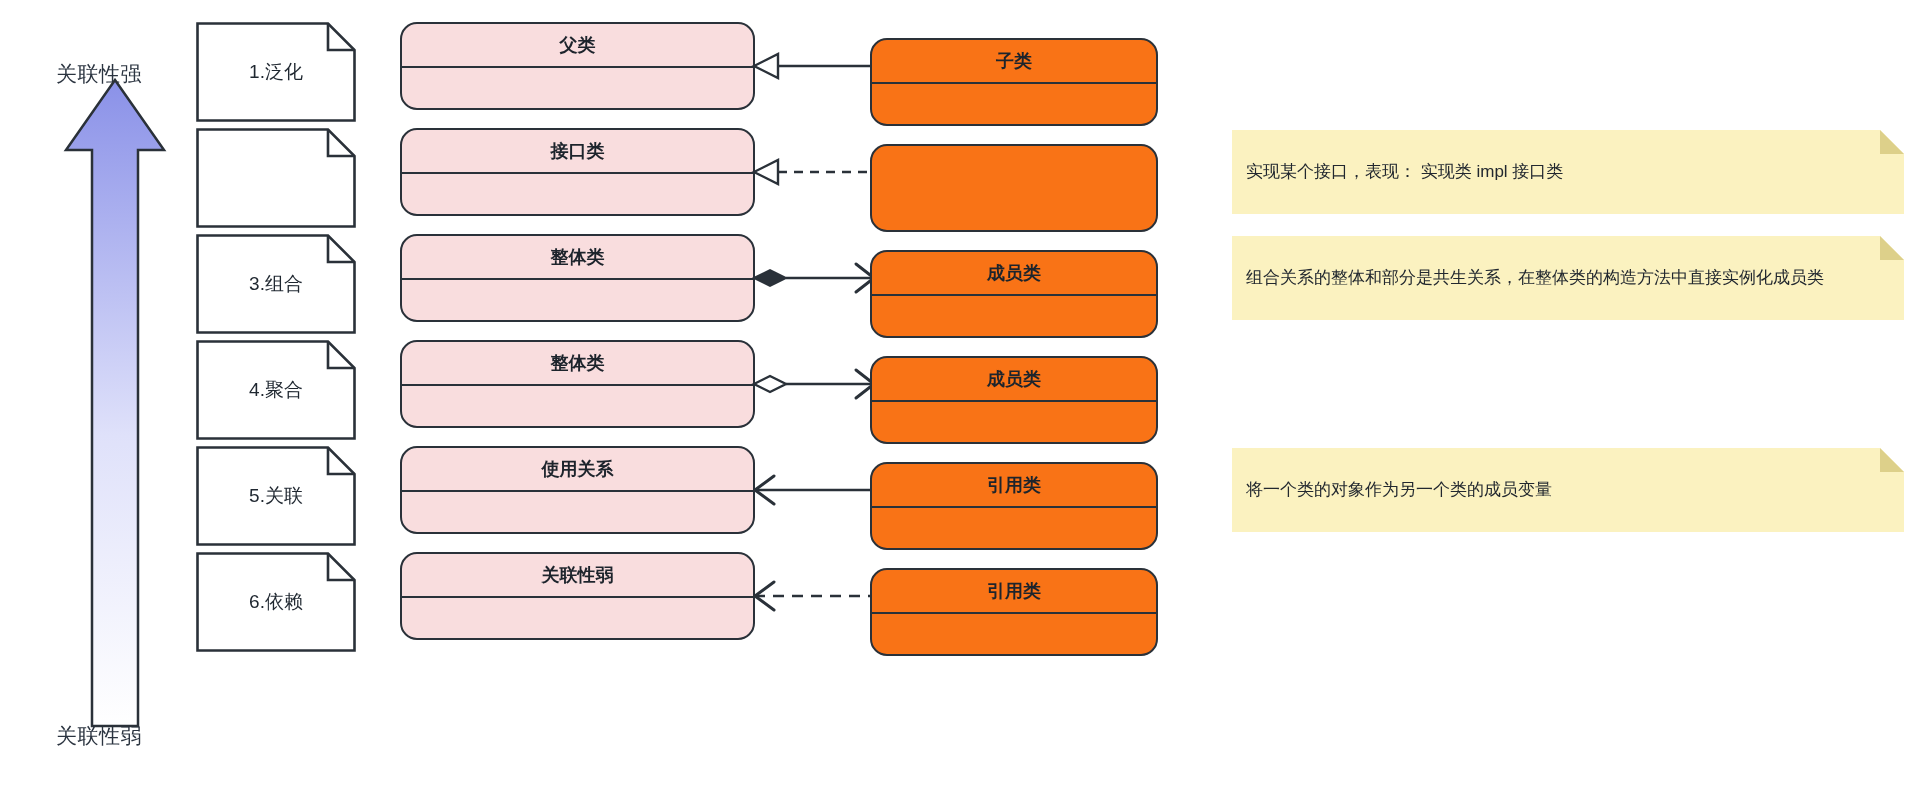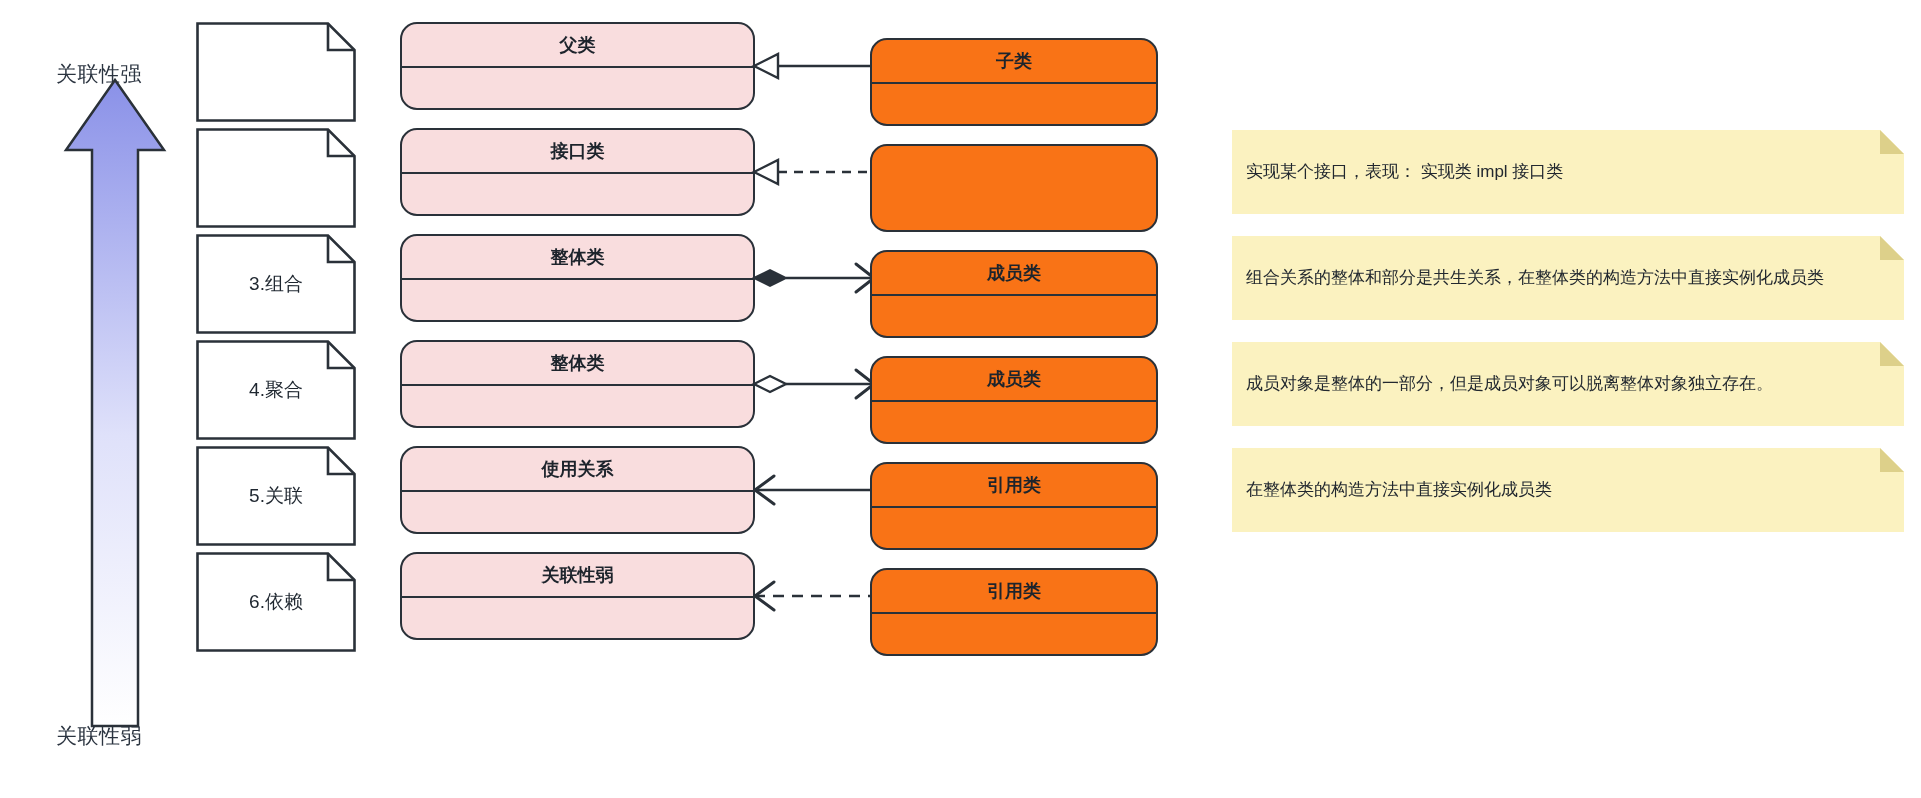--- a/index.html
+++ b/index.html
@@ -151,20 +151,21 @@
   </div>
 
   <div id="rows-host">
       <div class="row" style="top: 22px;">
         <div class="relname-note">
           <svg width="160" height="100" viewBox="0 0 160 100">
             <path d="M1.5,1.5 L132,1.5 L158.5,28 L158.5,98.5 L1.5,98.5 Z" fill="#ffffff" stroke="#2a3139" stroke-width="2.6" stroke-linejoin="miter"></path>
             <path d="M132,1.5 L132,28 L158.5,28" fill="none" stroke="#2a3139" stroke-width="2.6" stroke-linejoin="miter"></path>
           </svg>
         </div>
+        <div class="relname-text">1.泛化</div>
         <div class="umlbox pink">
           <div class="title">父类</div>
           <div class="body"></div>
         </div>
         <div class="connector">
           <svg width="126" height="88" viewBox="0 0 126 88">
             <line x1="26" y1="44" x2="126" y2="44" stroke="#2a3139" stroke-width="2.6"></line>
             <polygon points="2,44 26,32 26,56" fill="#ffffff" stroke="#2a3139" stroke-width="2.4" stroke-linejoin="miter"></polygon>
           </svg>
         </div>
@@ -248,56 +249,49 @@
           <svg width="126" height="88" viewBox="0 0 126 88">
             <line x1="34" y1="44" x2="118" y2="44" stroke="#2a3139" stroke-width="2.6"></line>
             <polygon points="2,44 18,36 34,44 18,52" fill="#ffffff" stroke="#2a3139" stroke-width="2.4"></polygon>
             <polyline points="104,30 122,44 104,58" fill="none" stroke="#2a3139" stroke-width="3" stroke-linecap="round" stroke-linejoin="round"></polyline>
           </svg>
         </div>
         <div class="umlbox green">
           <div class="title">成员类</div>
           <div class="body"></div>
         </div>
+      </div>
+      <div class="row" style="top: 446px;">
+        <div class="relname-note">
+          <svg width="160" height="100" viewBox="0 0 160 100">
+            <path d="M1.5,1.5 L132,1.5 L158.5,28 L158.5,98.5 L1.5,98.5 Z" fill="#ffffff" stroke="#2a3139" stroke-width="2.6" stroke-linejoin="miter"></path>
+            <path d="M132,1.5 L132,28 L158.5,28" fill="none" stroke="#2a3139" stroke-width="2.6" stroke-linejoin="miter"></path>
+          </svg>
+        </div>
+        <div class="relname-text">5.关联</div>
+        <div class="umlbox pink">
+          <div class="title">使用关系</div>
+          <div class="body"></div>
+        </div>
+        <div class="connector">
+          <svg width="126" height="88" viewBox="0 0 126 88">
+            <line x1="2" y1="44" x2="126" y2="44" stroke="#2a3139" stroke-width="2.6"></line>
+            <polyline points="22,30 3,44 22,58" fill="none" stroke="#2a3139" stroke-width="3" stroke-linecap="round" stroke-linejoin="round"></polyline>
+          </svg>
+        </div>
+        <div class="umlbox green">
+          <div class="title">引用类</div>
+          <div class="body"></div>
+        </div>
         <div class="sticky">
           <svg width="672" height="84" viewBox="0 0 672 84">
             <path d="M0,0 L648,0 L672,24 L672,84 L0,84 Z" fill="#fbf2c0"></path>
             <path d="M648,0 L672,24 L648,24 Z" fill="#ddd08a"></path>
           </svg>
-          <div class="sticky-text">成员对象是整体的一部分，但是成员对象可以脱离整体对象独立存在。</div>
-        </div>
-      </div>
-      <div class="row" style="top: 446px;">
-        <div class="relname-note">
-          <svg width="160" height="100" viewBox="0 0 160 100">
-            <path d="M1.5,1.5 L132,1.5 L158.5,28 L158.5,98.5 L1.5,98.5 Z" fill="#ffffff" stroke="#2a3139" stroke-width="2.6" stroke-linejoin="miter"></path>
-            <path d="M132,1.5 L132,28 L158.5,28" fill="none" stroke="#2a3139" stroke-width="2.6" stroke-linejoin="miter"></path>
-          </svg>
-        </div>
-        <div class="relname-text">5.关联</div>
-        <div class="umlbox pink">
-          <div class="title">使用关系</div>
-          <div class="body"></div>
-        </div>
-        <div class="connector">
-          <svg width="126" height="88" viewBox="0 0 126 88">
-            <line x1="2" y1="44" x2="126" y2="44" stroke="#2a3139" stroke-width="2.6"></line>
-            <polyline points="22,30 3,44 22,58" fill="none" stroke="#2a3139" stroke-width="3" stroke-linecap="round" stroke-linejoin="round"></polyline>
-          </svg>
-        </div>
-        <div class="umlbox green">
-          <div class="title">引用类</div>
-          <div class="body"></div>
-        </div>
-        <div class="sticky">
-          <svg width="672" height="84" viewBox="0 0 672 84">
-            <path d="M0,0 L648,0 L672,24 L672,84 L0,84 Z" fill="#fbf2c0"></path>
-            <path d="M648,0 L672,24 L648,24 Z" fill="#ddd08a"></path>
-          </svg>
-          <div class="sticky-text">在整体类的构造方法中直接实例化成员类</div>
+          <div class="sticky-text">将一个类的对象作为另一个类的成员变量</div>
         </div>
       </div>
       <div class="row" style="top: 552px;">
         <div class="relname-note">
           <svg width="160" height="100" viewBox="0 0 160 100">
             <path d="M1.5,1.5 L132,1.5 L158.5,28 L158.5,98.5 L1.5,98.5 Z" fill="#ffffff" stroke="#2a3139" stroke-width="2.6" stroke-linejoin="miter"></path>
             <path d="M132,1.5 L132,28 L158.5,28" fill="none" stroke="#2a3139" stroke-width="2.6" stroke-linejoin="miter"></path>
           </svg>
         </div>
         <div class="relname-text">6.依赖</div>

